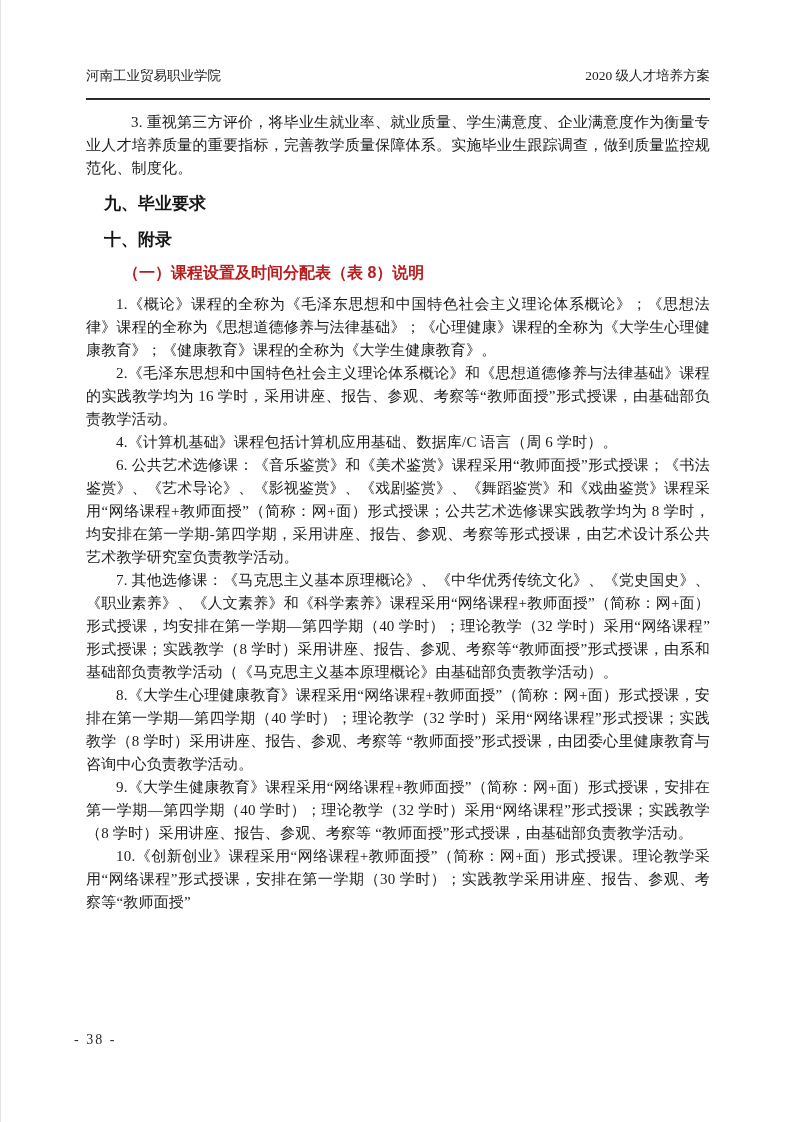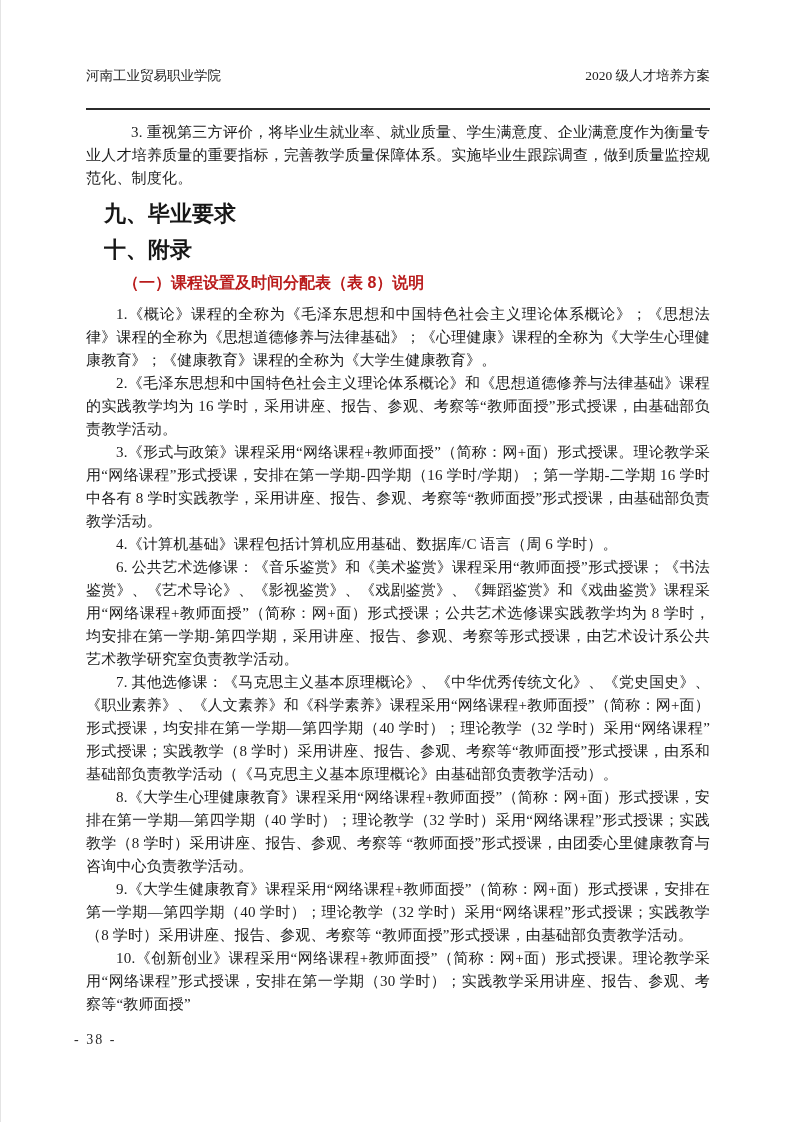--- a/index.html
+++ b/index.html
@@ -24,21 +24,21 @@
     left: 85px;
     width: 624px;
     top: 66px;
   }
   .doc-header {
     display: flex;
     justify-content: space-between;
     align-items: flex-end;
     font-size: 13.5px;
     line-height: 20px;
-    padding-bottom: 22px;
+    padding-bottom: 12px;
     border-bottom: 2px solid #2b2b2b;
   }
   .doc-header .hdr-left, .doc-header .hdr-right {
     white-space: nowrap;
   }
   .body-text {
     margin-top: 11px;
   }
   p.para {
     margin: 0;
@@ -48,21 +48,21 @@
     text-justify: inter-ideograph;
     text-indent: 2em;
     letter-spacing: 0.2px;
   }
   p.para.indent-wide {
     text-indent: 3em;
   }
   h2.h-num {
     margin: 12px 0 10px 0;
     padding-left: 18px;
-    font-size: 22px;
+    font-size: 17px;
     line-height: 24px;
     font-weight: bold;
     font-family: "Liberation Sans", "DejaVu Sans", sans-serif;
     color: #161616;
   }
   h3.h-sub {
     margin: 10px 0 9px 0;
     padding-left: 37px;
     font-size: 16px;
     line-height: 22px;
@@ -91,21 +91,20 @@
       <span class="hdr-right">2020 级人才培养方案</span>
     </div>
 
     <div class="body-text">
       <p class="para indent-wide">3. 重视第三方评价，将毕业生就业率、就业质量、学生满意度、企业满意度作为衡量专业人才培养质量的重要指标，完善教学质量保障体系。实施毕业生跟踪调查，做到质量监控规范化、制度化。</p>
       <h2 class="h-num">九、毕业要求</h2>
       <h2 class="h-num">十、附录</h2>
       <h3 class="h-sub">（一）课程设置及时间分配表（表 8）说明</h3>
       <p class="para">1.《概论》课程的全称为《毛泽东思想和中国特色社会主义理论体系概论》；《思想法律》课程的全称为《思想道德修养与法律基础》；《心理健康》课程的全称为《大学生心理健康教育》；《健康教育》课程的全称为《大学生健康教育》。</p>
       <p class="para">2.《毛泽东思想和中国特色社会主义理论体系概论》和《思想道德修养与法律基础》课程的实践教学均为 16 学时，采用讲座、报告、参观、考察等“教师面授”形式授课，由基础部负责教学活动。</p>
-      <p class="para">3.《形式与政策》课程采用“网络课程+教师面授”（简称：网+面）形式授课。理论教学采用“网络课程”形式授课，安排在第一学期-四学期（16 学时/学期）；第一学期-二学期 16 学时中各有 8 学时实践教学，采用讲座、报告、参观、考察等“教师面授”形式授课，由基础部负责教学活动。</p>
       <p class="para">4.《计算机基础》课程包括计算机应用基础、数据库/C 语言（周 6 学时）。</p>
       <p class="para">6. 公共艺术选修课：《音乐鉴赏》和《美术鉴赏》课程采用“教师面授”形式授课；《书法鉴赏》、《艺术导论》、《影视鉴赏》、《戏剧鉴赏》、《舞蹈鉴赏》和《戏曲鉴赏》课程采用“网络课程+教师面授”（简称：网+面）形式授课；公共艺术选修课实践教学均为 8 学时，均安排在第一学期-第四学期，采用讲座、报告、参观、考察等形式授课，由艺术设计系公共艺术教学研究室负责教学活动。</p>
       <p class="para">7. 其他选修课：《马克思主义基本原理概论》、《中华优秀传统文化》、《党史国史》、《职业素养》、《人文素养》和《科学素养》课程采用“网络课程+教师面授”（简称：网+面）形式授课，均安排在第一学期—第四学期（40 学时）；理论教学（32 学时）采用“网络课程”形式授课；实践教学（8 学时）采用讲座、报告、参观、考察等“教师面授”形式授课，由系和基础部负责教学活动（《马克思主义基本原理概论》由基础部负责教学活动）。</p>
       <p class="para">8.《大学生心理健康教育》课程采用“网络课程+教师面授”（简称：网+面）形式授课，安排在第一学期—第四学期（40 学时）；理论教学（32 学时）采用“网络课程”形式授课；实践教学（8 学时）采用讲座、报告、参观、考察等 “教师面授”形式授课，由团委心里健康教育与咨询中心负责教学活动。</p>
       <p class="para">9.《大学生健康教育》课程采用“网络课程+教师面授”（简称：网+面）形式授课，安排在第一学期—第四学期（40 学时）；理论教学（32 学时）采用“网络课程”形式授课；实践教学（8 学时）采用讲座、报告、参观、考察等 “教师面授”形式授课，由基础部负责教学活动。</p>
       <p class="para">10.《创新创业》课程采用“网络课程+教师面授”（简称：网+面）形式授课。理论教学采用“网络课程”形式授课，安排在第一学期（30 学时）；实践教学采用讲座、报告、参观、考察等“教师面授”</p>
     </div>
   </div>
 
   <div class="doc-footer">- 38 -</div>

